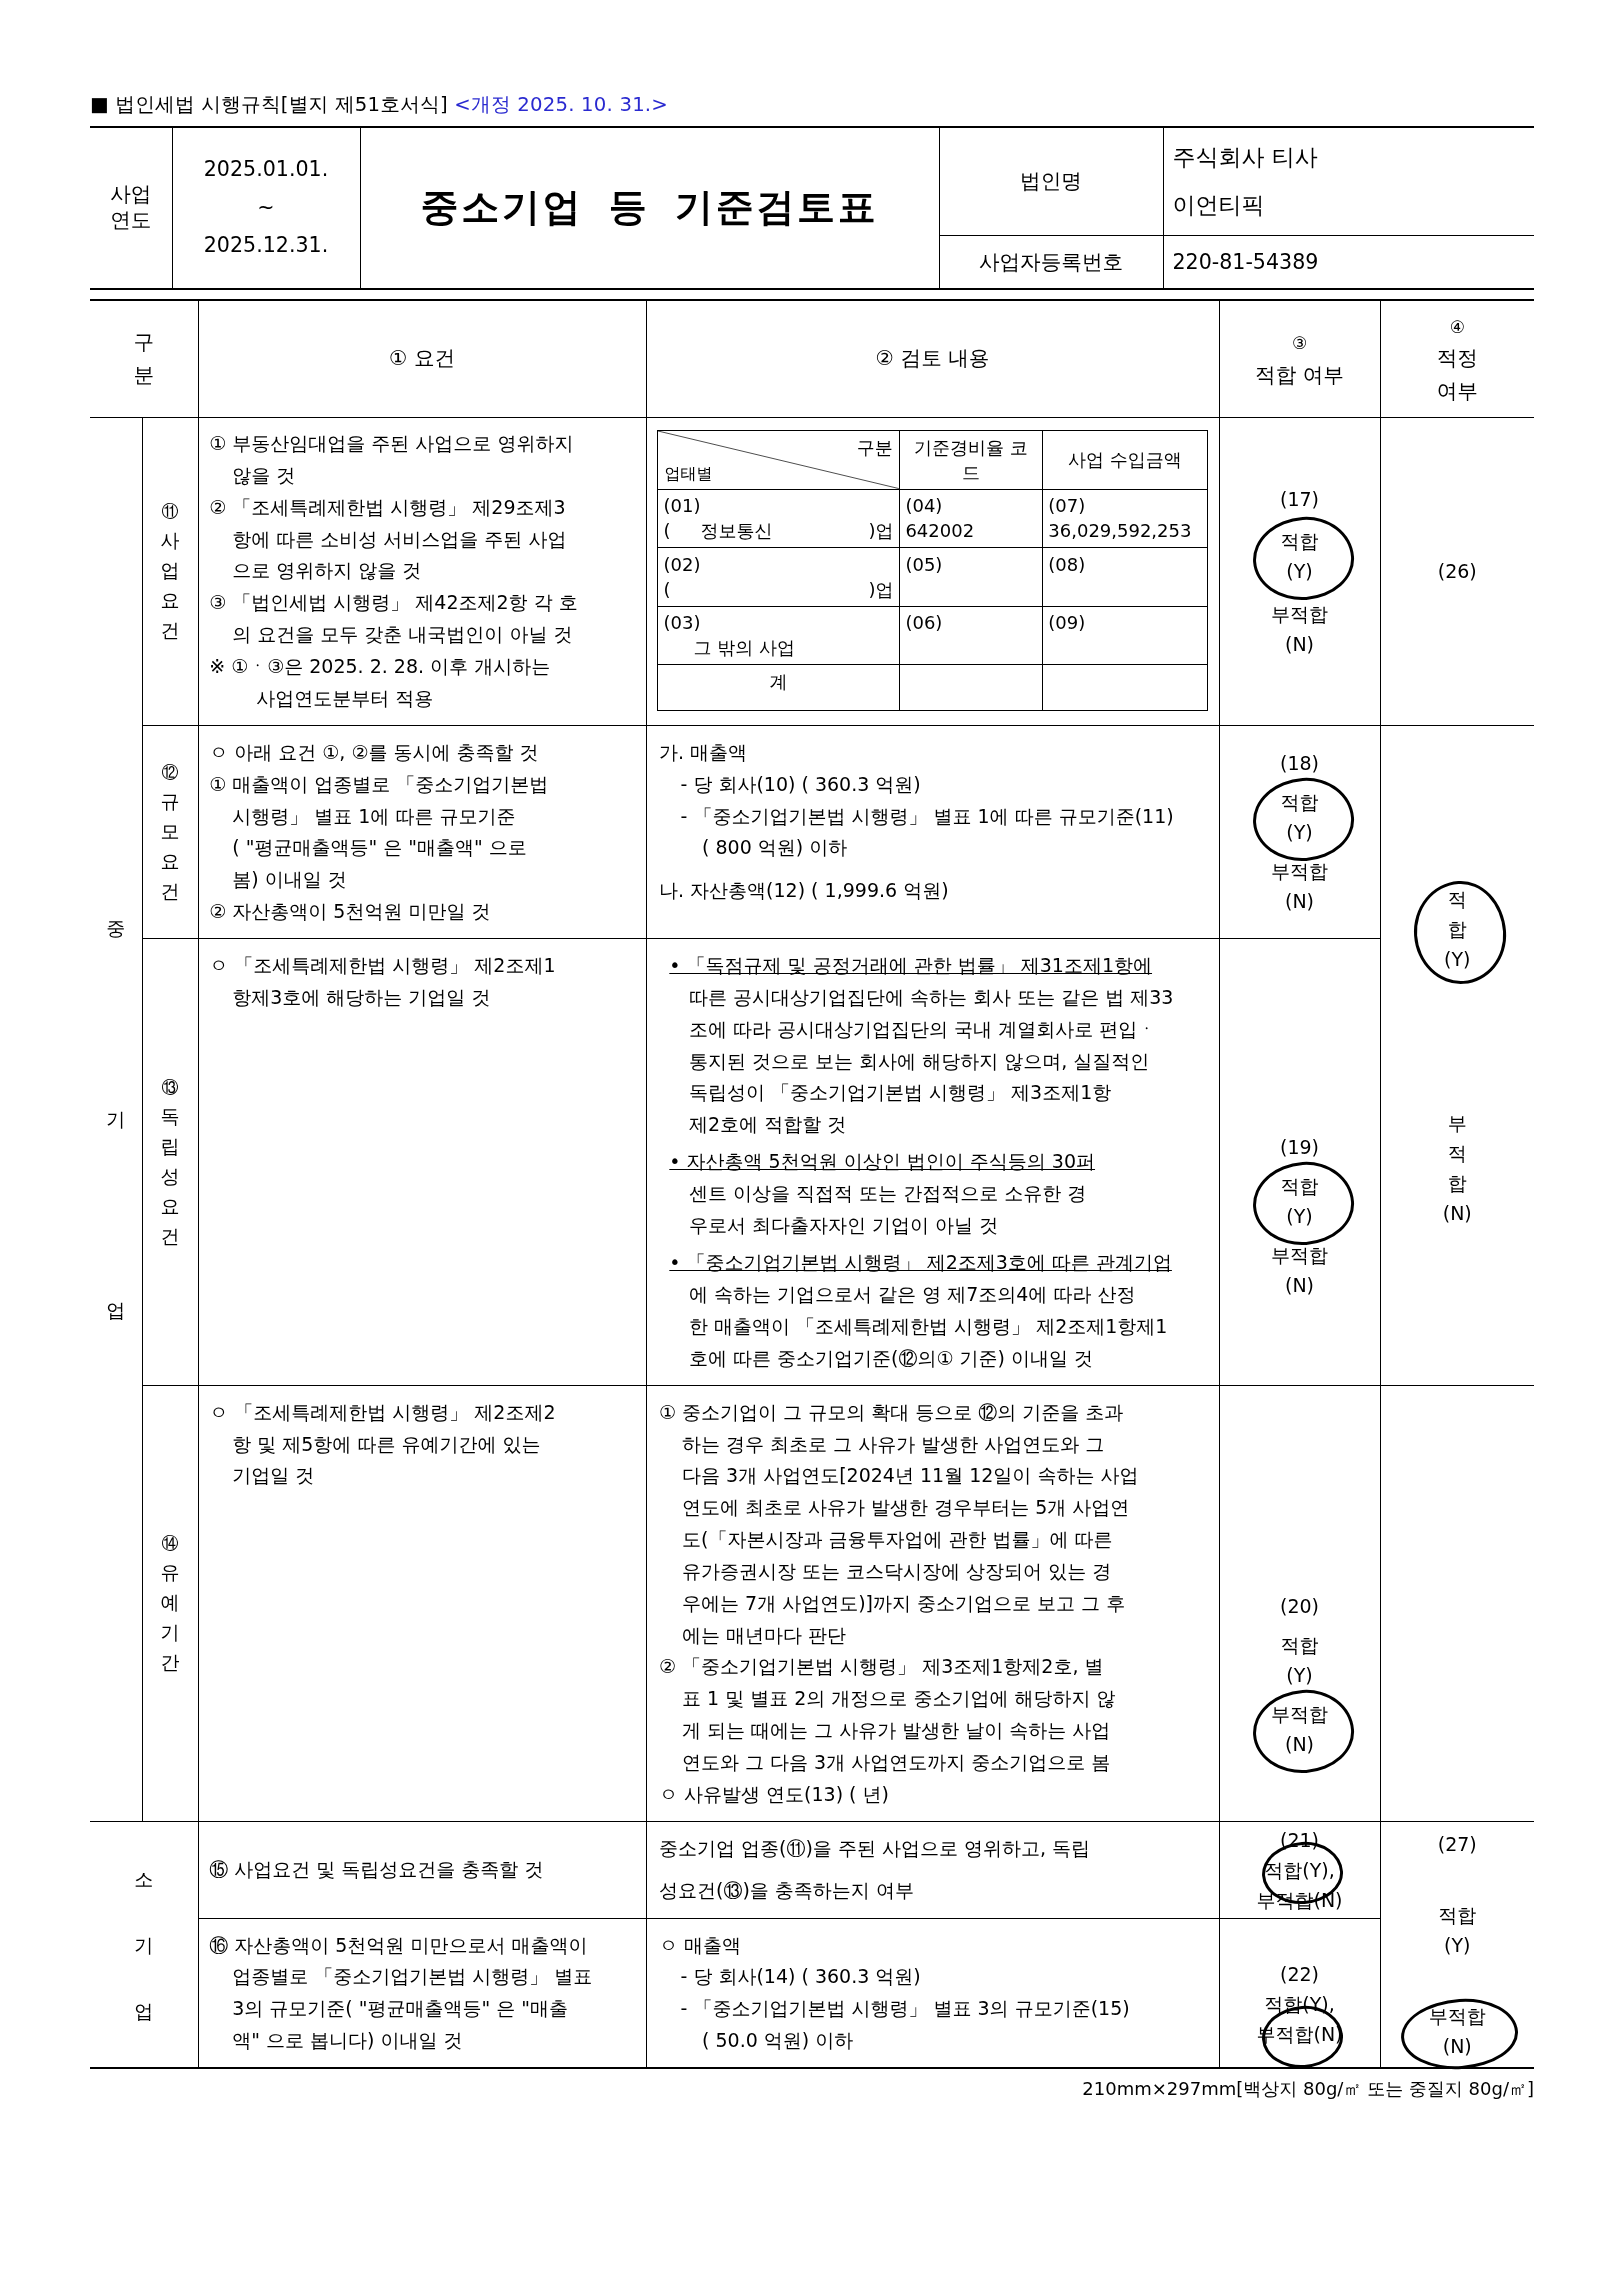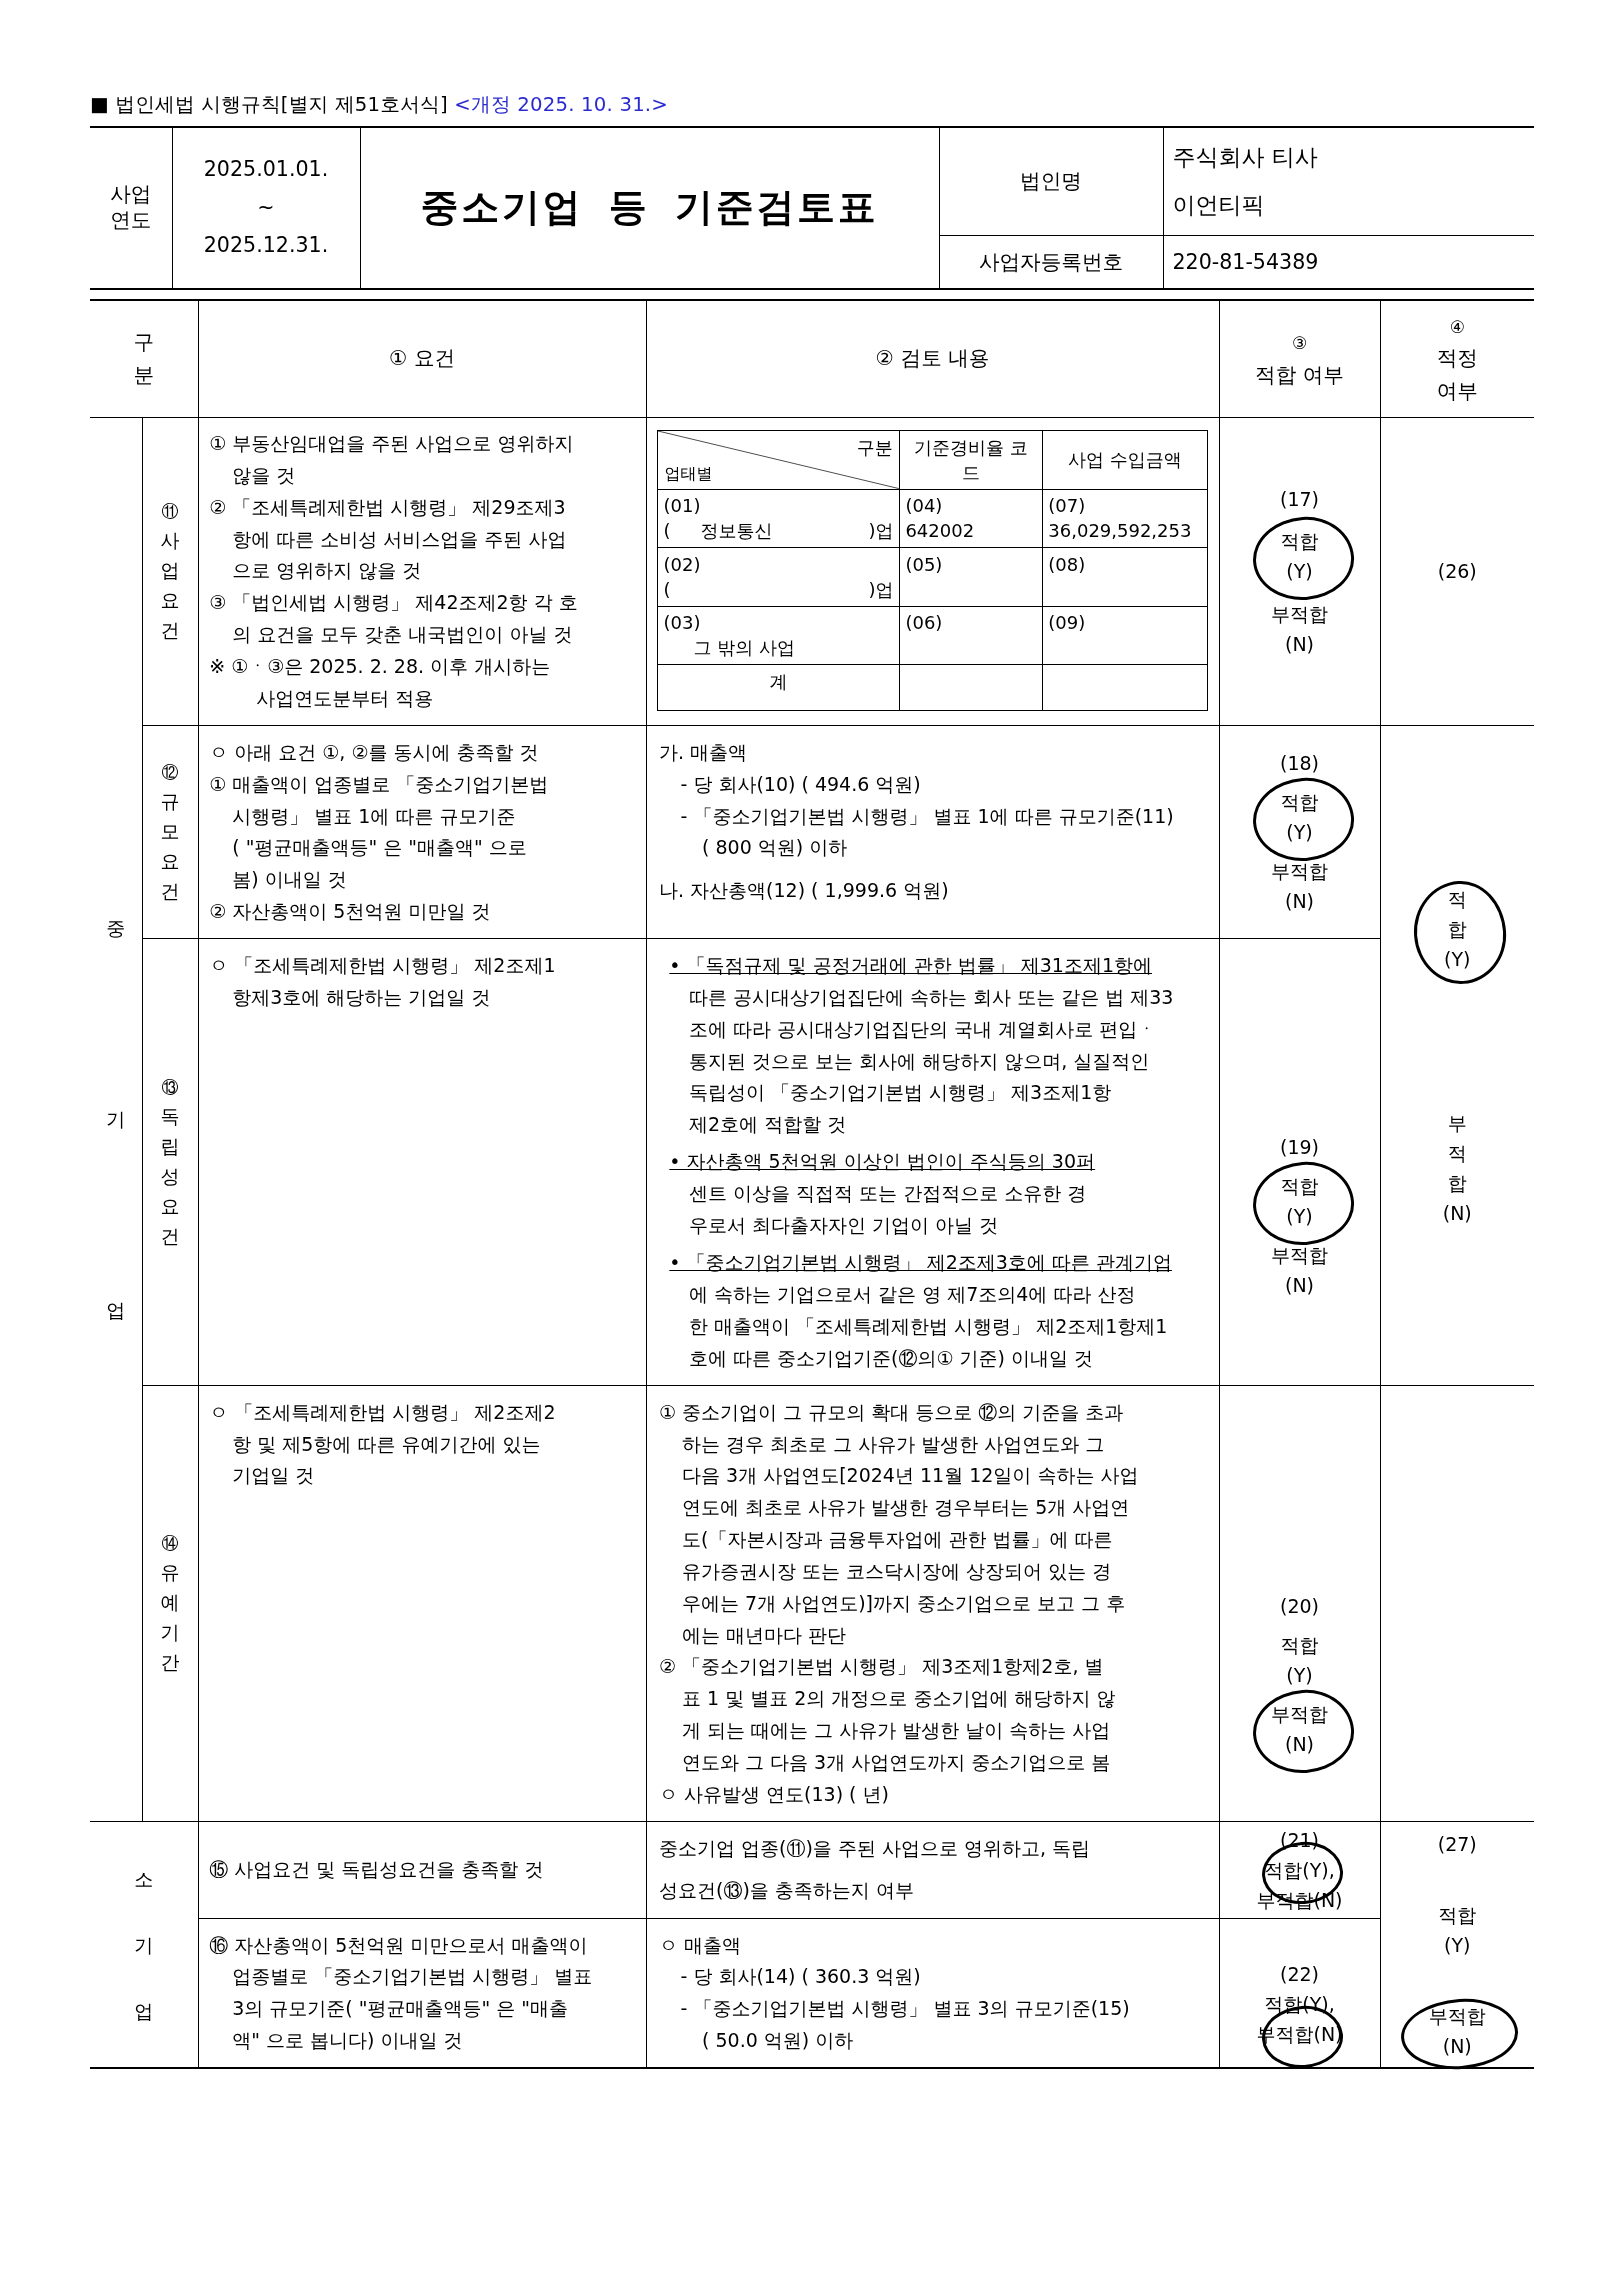--- a/index.html
+++ b/index.html
@@ -318,21 +318,21 @@
       <td class="req">
         <p>ㅇ 아래 요건 ①, ②를 동시에 충족할 것</p>
         <p>① 매출액이 업종별로 「중소기업기본법</p>
         <p class="cont">시행령」 별표 1에 따른 규모기준</p>
         <p class="cont">( "평균매출액등" 은 "매출액" 으로</p>
         <p class="cont">봄) 이내일 것</p>
         <p>② 자산총액이 5천억원 미만일 것</p>
       </td>
       <td class="rev">
         <p class="n">가. 매출액</p>
-        <p class="dash">- 당 회사(10)          (          494.6 억원)</p>
+        <p class="dash">- 당 회사(10)          (          360.3 억원)</p>
         <p class="dash">- 「중소기업기본법 시행령」 별표 1에 따른 규모기준(11)</p>
         <p class="dash2">(       800 억원) 이하</p>
         <p class="n" style="margin-top:12.5px">나. 자산총액(12)          (        1,999.6 억원)</p>
       </td>
       <td class="judge">
         <span class="num">(18)</span>
         <span style="display:block;height:9px"></span>
         <span class="tag mark">
           <span>적합</span><br>
           <span>(Y)</span>
@@ -498,14 +498,15 @@
       <td class="judge">
         <span style="display:block;height:21.5px"></span>
         <span class="num">(22)</span>
         <span class="tag">적합(Y),</span>
         <span class="tag mark sm">부적합(N)</span>
       </td>
     </tr>
   </tbody>
     </table>
 
+  <div class="footer">210mm×297mm[백상지 80g/㎡ 또는 중질지 80g/㎡]</div>
 </div>
 
 
 </body></html>

